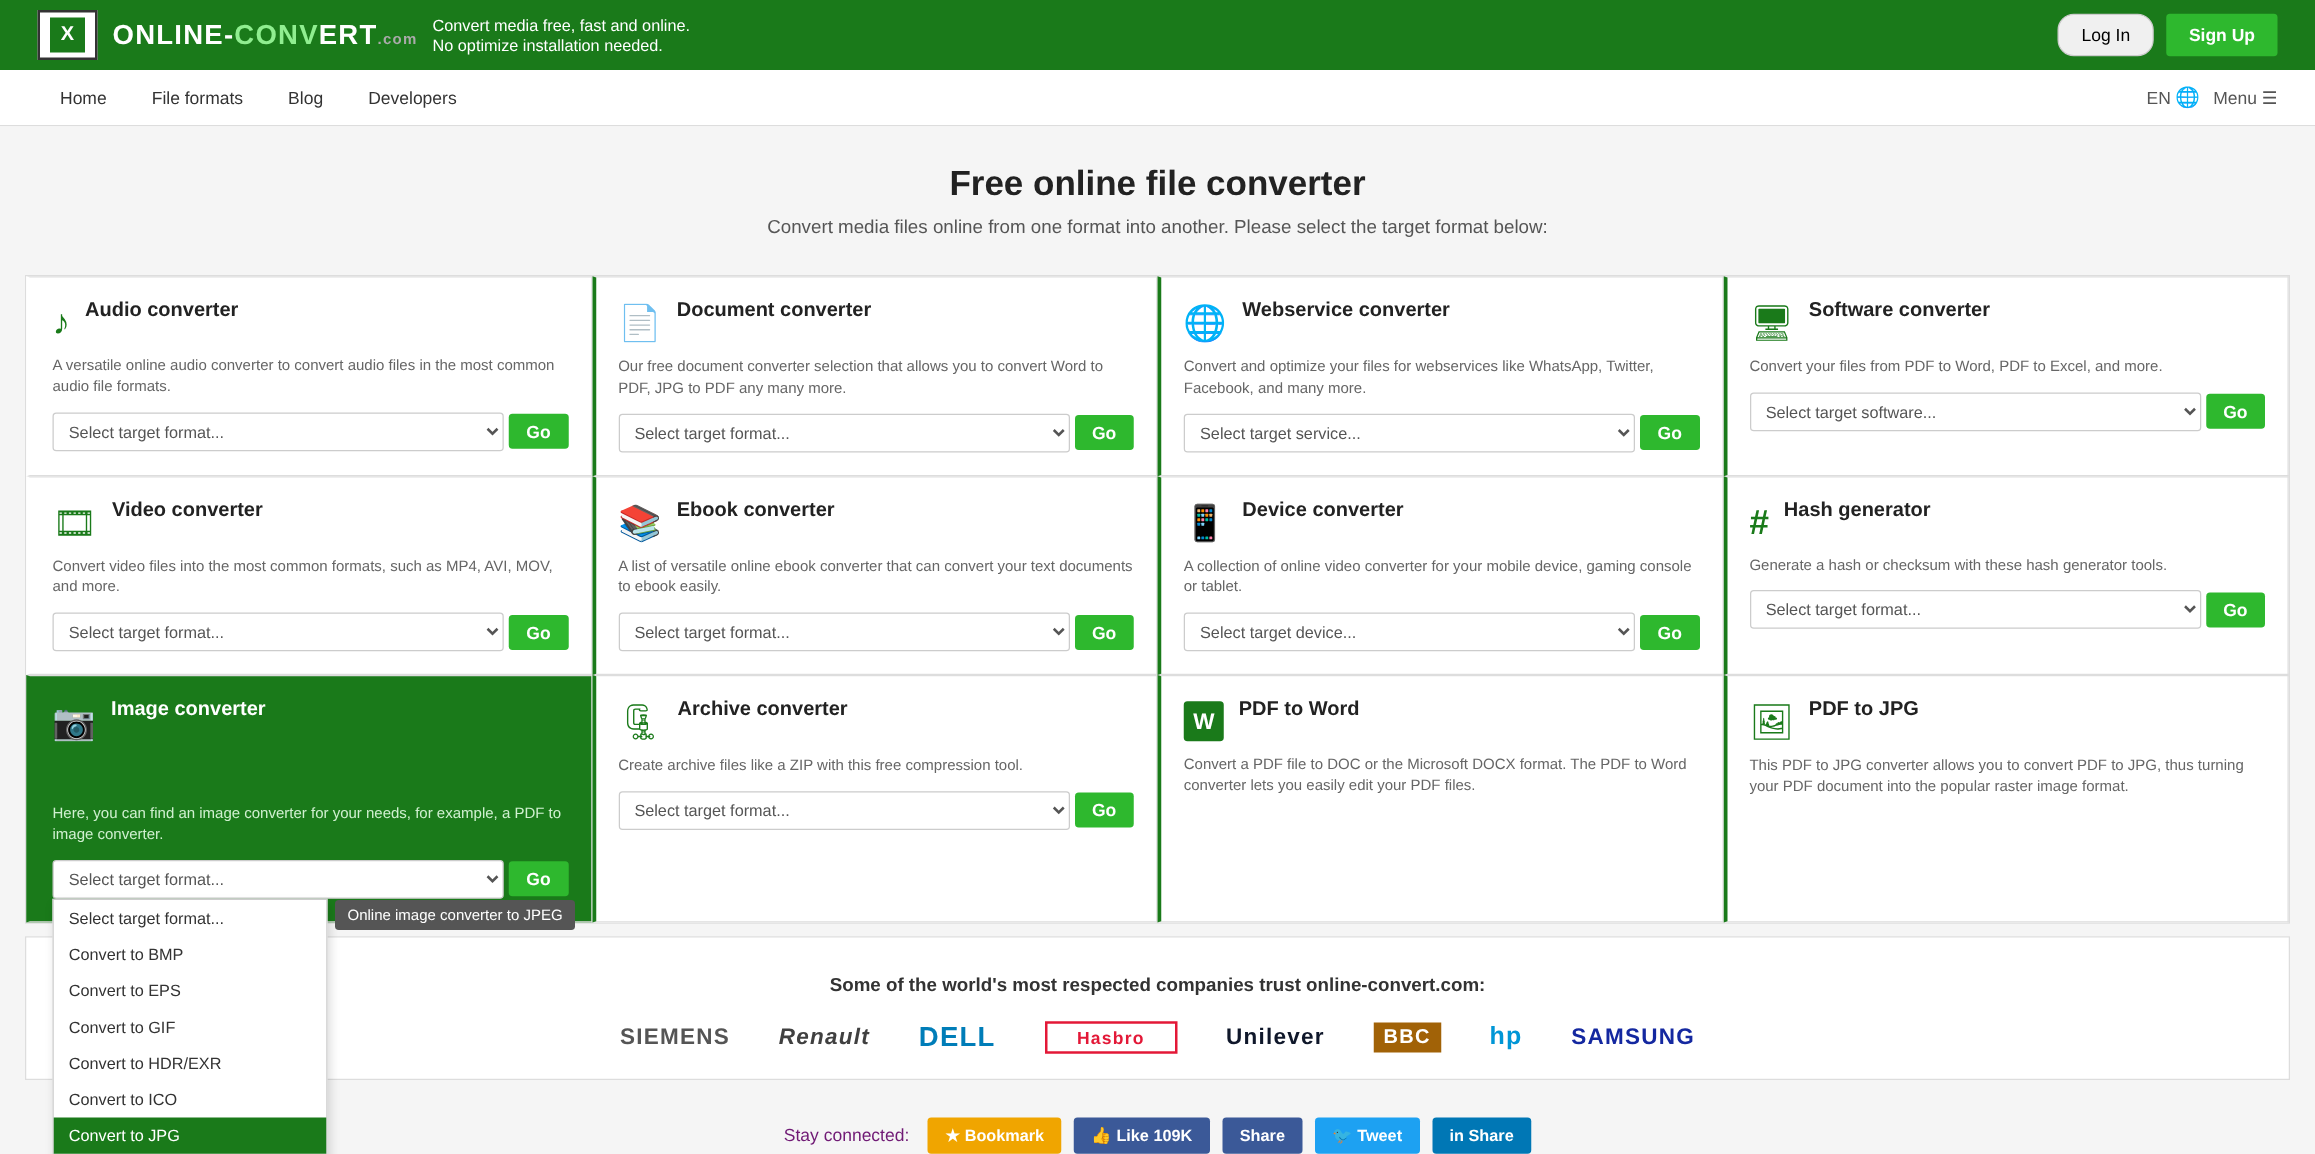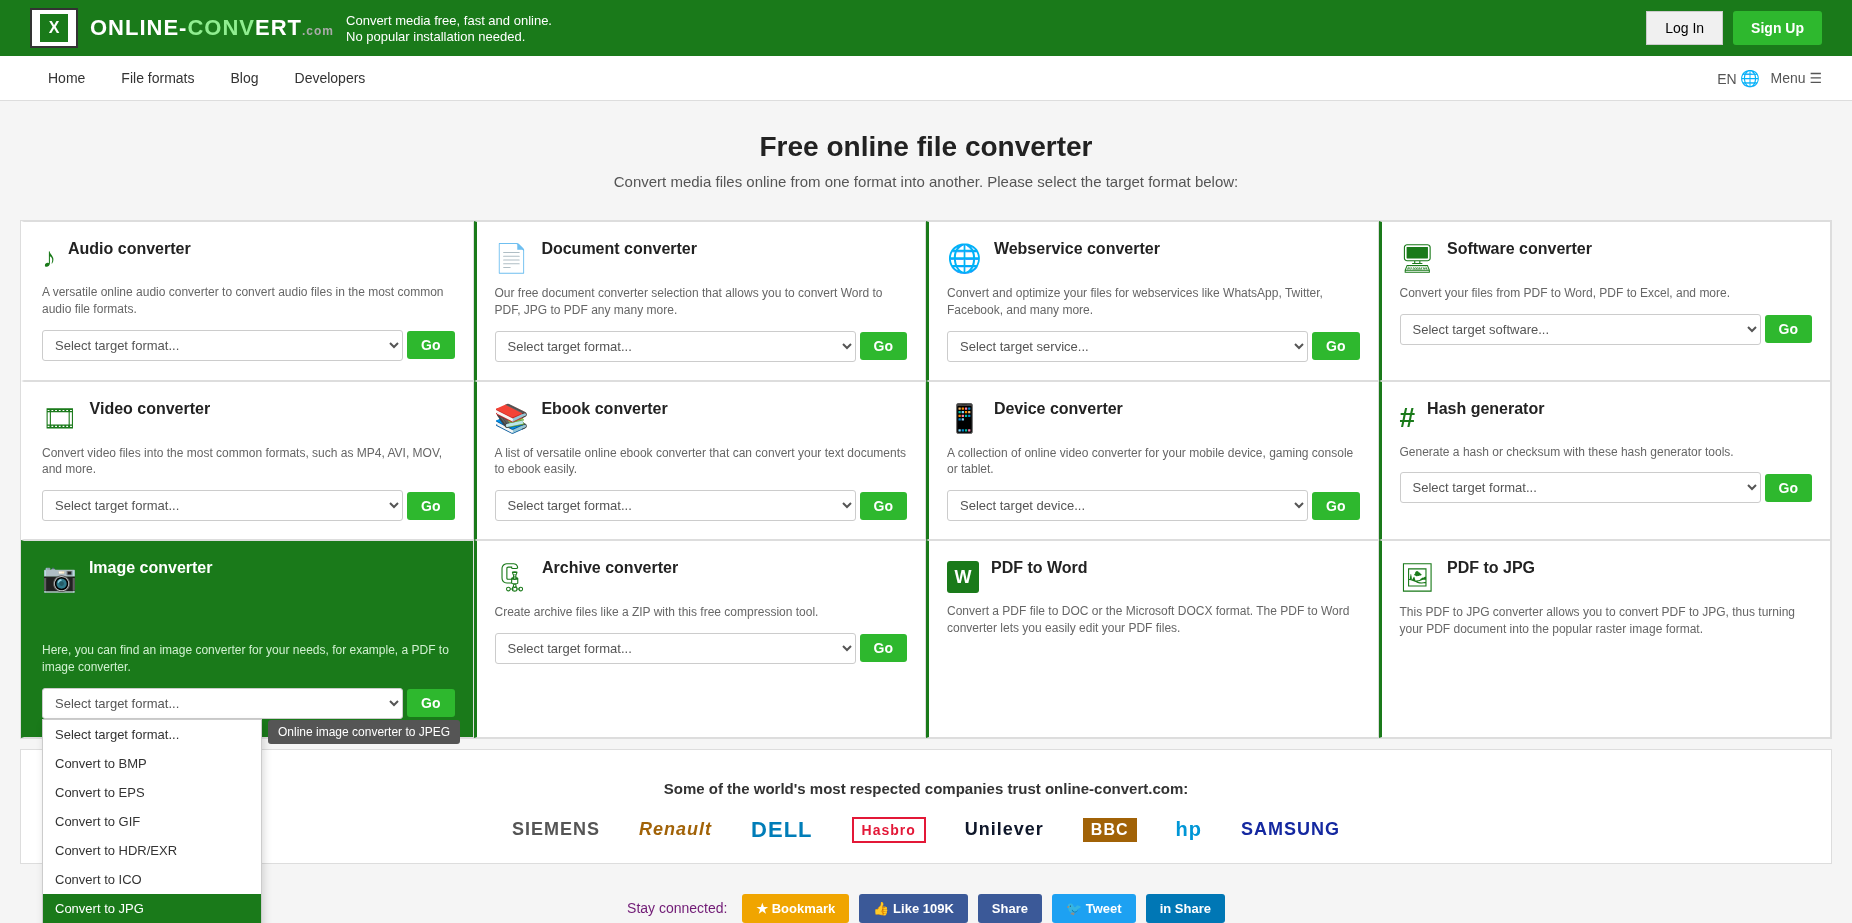--- a/index.html
+++ b/index.html
@@ -42,21 +42,21 @@
     }
     .header-tagline { color: white; font-size: 13px; }
     .header-tagline p { margin: 1px 0; }
     .header-buttons { display: flex; gap: 10px; }
     .btn-login {
       background: #f0f0f0;
       border: 1px solid #ccc;
       padding: 8px 18px;
       cursor: pointer;
       font-size: 14px;
-      border-radius: 0;
+      border-radius: 13px;
     }
     .btn-signup {
       background: #2eb82e;
       border: none;
       color: white;
       padding: 8px 18px;
       cursor: pointer;
       font-size: 14px;
       border-radius: 3px;
       font-weight: bold;
@@ -244,21 +244,21 @@
 <div class="header">
   <div class="header-logo">
     <div class="logo-box">
       <div class="logo-icon">X</div>
     </div>
     <div style="color:white;font-size:22px;font-weight:bold;letter-spacing:1px;">
       ONLINE-<span style="color:#90ee90;">CONV</span>ERT<span style="color:#aaa;font-size:12px;">.com</span>
     </div>
     <div class="header-tagline">
       <p>Convert media free, fast and online.</p>
-      <p>No popular installation needed.</p>
+      <p>No optimize installation needed.</p>
     </div>
   </div>
   <div class="header-buttons">
     <button class="btn-login">Log In</button>
     <button class="btn-signup">Sign Up</button>
   </div>
 </div>
 
 <div class="nav">
   <div class="nav-links">
@@ -473,23 +473,23 @@
     </div>
     <p>This PDF to JPG converter allows you to convert PDF to JPG, thus turning your PDF document into the popular raster image format.</p>
   </div>
 
 </div>
 
 <div class="trust-section">
   <h3>Some of the world's most respected companies trust online-convert.com:</h3>
   <div class="logos-row">
     <div class="brand-logo">SIEMENS</div>
-    <div class="brand-logo" style="font-style:italic;color:#a16207;">Renault</div>
+    <div class="brand-logo" style="font-style:italic;color:#404040;">Renault</div>
     <div class="brand-logo" style="font-size:22px;color:#007db8;">DELL</div>
-    <div class="brand-logo" style="color:#e31837;font-size:14px;border:2px solid #e31837;padding:3px 8px;">Hasbro</div>
+    <div class="brand-logo" style="color:#e31837;font-size:14px;border:2px solid #e31837;padding:3px 24px;">Hasbro</div>
     <div class="brand-logo" style="color:#0f172a;">Unilever</div>
     <div class="brand-logo" style="background:#a16207;color:white;padding:3px 8px;font-size:16px;">BBC</div>
     <div class="brand-logo" style="color:#0096d6;font-size:20px;">hp</div>
     <div class="brand-logo" style="color:#1428a0;font-size:18px;">SAMSUNG</div>
   </div>
 </div>
 
 <div class="social-row">
   <span class="social-label">Stay connected:</span>
   <button class="btn-social btn-bookmark">★ Bookmark</button>

